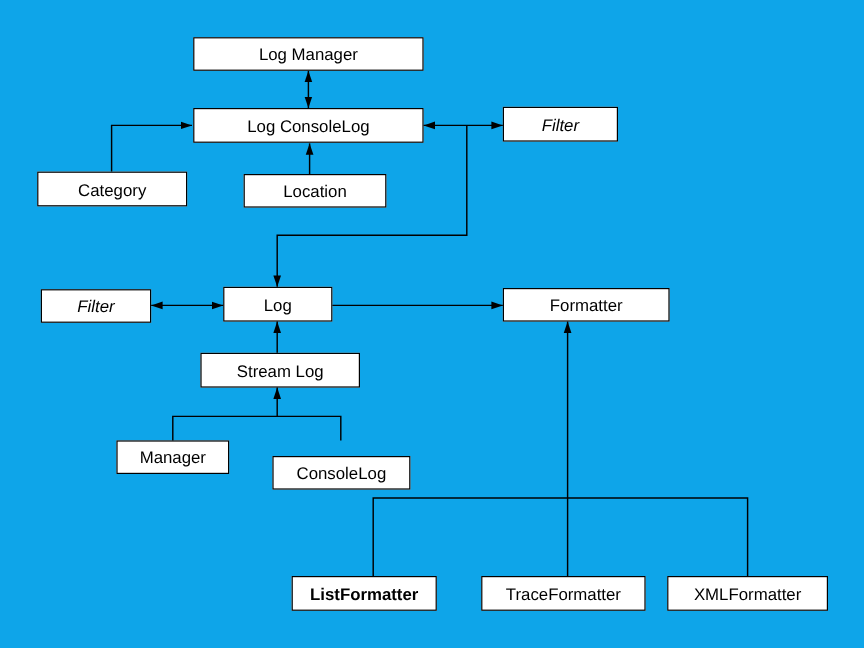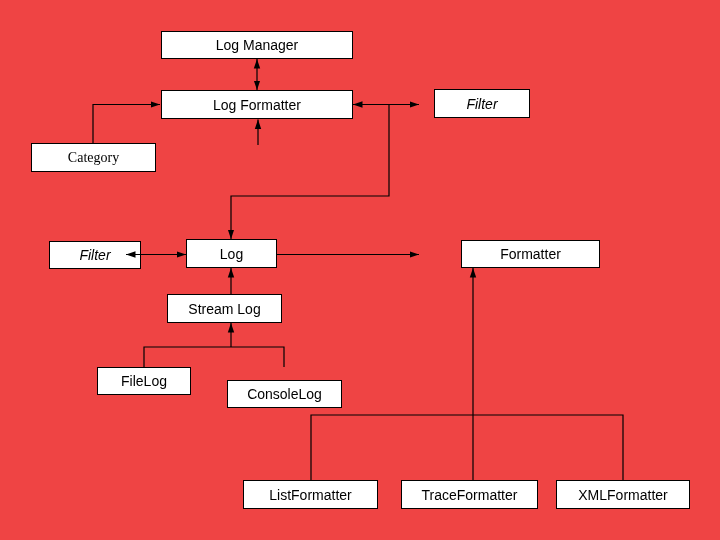--- a/index.html
+++ b/index.html
@@ -4,53 +4,53 @@
 <style>
   html, body {
     margin: 0;
     padding: 0;
     background: #ffffff;
   }
   .canvas {
     position: relative;
     width: 720px;
     height: 540px;
-    background: #ef4444;
+    background: #0ea5e9;
     font-family: "Liberation Sans", sans-serif;
     overflow: hidden;
   }
   .node {
     position: absolute;
     box-sizing: border-box;
     border: 1.2px solid #000000;
     background: #ffffff;
     color: #000000;
     display: flex;
     align-items: center;
     justify-content: center;
     font-size: 14px;
     line-height: 1;
     white-space: nowrap;
     z-index: 1;
   }
-  .node.italic { font-style: italic; margin-left: 15px; }
+  .node.italic { font-style: italic; }
 
   
   #n-log-manager     { left:161px; top:31px;  width:192px; height:28px; }
   #n-log-controller  { left:161px; top:90px;  width:192px; height:29px; }
   #n-filter-top      { left:419px; top:89px;  width:96px;  height:29px; }
-  #n-category        { left:31px;  top:143px; width:125px; height:29px;font-family:Liberation Serif, serif; }
+  #n-category        { left:31px;  top:143px; width:125px; height:29px; }
   #n-location        { left:203px; top:145px; width:119px; height:28px; }
   #n-filter-left     { left:34px;  top:241px; width:92px;  height:28px; }
   #n-log             { left:186px; top:239px; width:91px;  height:29px;text-align:center; }
-  #n-formatter       { left:419px; top:240px; width:139px; height:28px;margin-left:42px; }
-  #n-stream-log      { left:167px; top:294px; width:115px; height:29px; }
+  #n-formatter       { left:419px; top:240px; width:139px; height:28px; }
+  #n-stream-log      { left:167px; top:294px; width:133px; height:29px; }
   #n-file-log        { left:97px;  top:367px; width:94px;  height:28px; }
   #n-console-log     { left:227px; top:380px; width:115px; height:28px; }
-  #n-list-formatter  { left:243px; top:480px; width:135px; height:29px; }
+  #n-list-formatter  { left:243px; top:480px; width:121px; height:29px;font-weight:bold; }
   #n-trace-formatter { left:401px; top:480px; width:137px; height:29px;text-align:center; }
   #n-xml-formatter   { left:556px; top:480px; width:134px; height:29px;text-align:right; }
 
   svg.edges {
     position: absolute;
     left: 0; top: 0;
     width: 720px;
     height: 540px;
     z-index: 2;
     pointer-events: none;
@@ -60,28 +60,29 @@
     stroke: #000000;
     stroke-width: 1.2;
   }
 </style>
 </head>
 <body>
 
 <div class="canvas">
 
   <div class="node" id="n-log-manager">Log Manager</div>
-  <div class="node" id="n-log-controller">Log Formatter</div>
+  <div class="node" id="n-log-controller">Log ConsoleLog</div>
   <div class="node italic" id="n-filter-top">Filter</div>
   <div class="node" id="n-category">Category</div>
+  <div class="node" id="n-location">Location</div>
   <div class="node italic" id="n-filter-left">Filter</div>
   <div class="node" id="n-log">Log</div>
   <div class="node" id="n-formatter">Formatter</div>
   <div class="node" id="n-stream-log">Stream Log</div>
-  <div class="node" id="n-file-log">FileLog</div>
+  <div class="node" id="n-file-log">Manager</div>
   <div class="node" id="n-console-log">ConsoleLog</div>
   <div class="node" id="n-list-formatter">ListFormatter</div>
   <div class="node" id="n-trace-formatter">TraceFormatter</div>
   <div class="node" id="n-xml-formatter">XMLFormatter</div>
 
   <svg class="edges" viewBox="0 0 720 540" xmlns="http://www.w3.org/2000/svg">
     <defs>
       <marker id="arr" viewBox="0 0 10 8" markerWidth="10" markerHeight="8" refX="9.5" refY="4" orient="auto-start-reverse" markerUnits="userSpaceOnUse">
         <polygon points="0,0.8 9.5,4 0,7.2" fill="#000000"></polygon>
       </marker>

